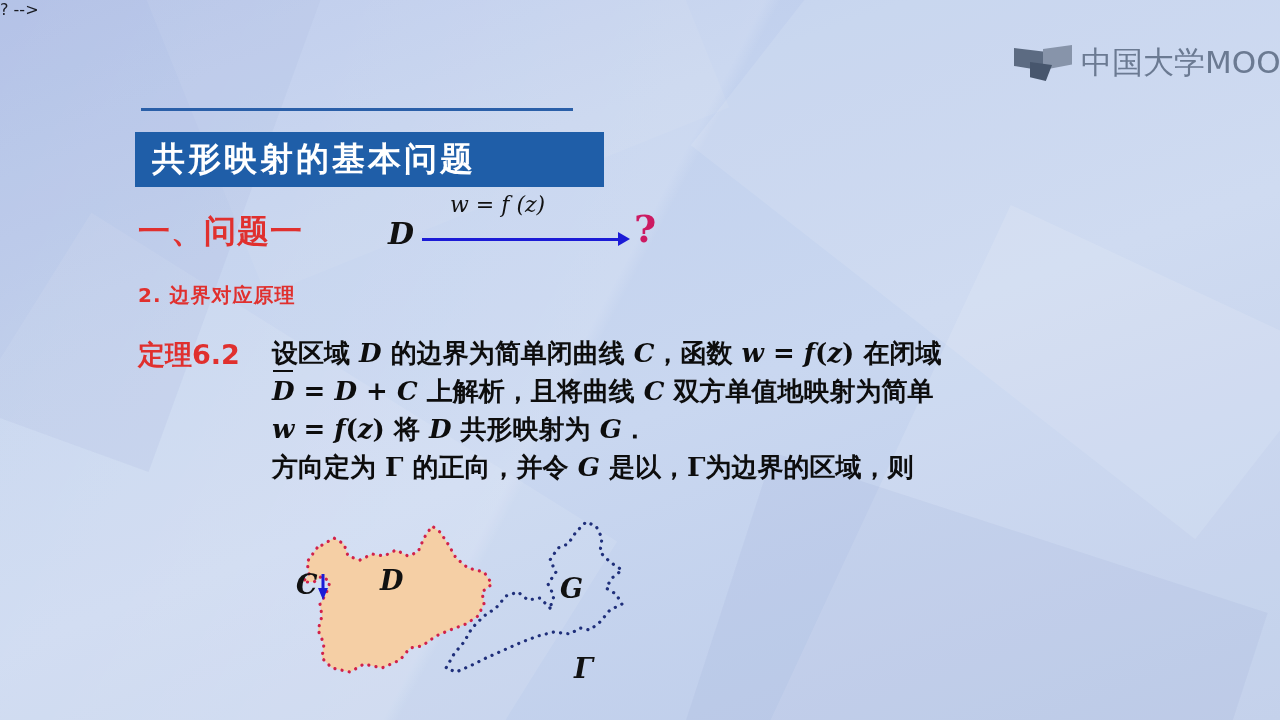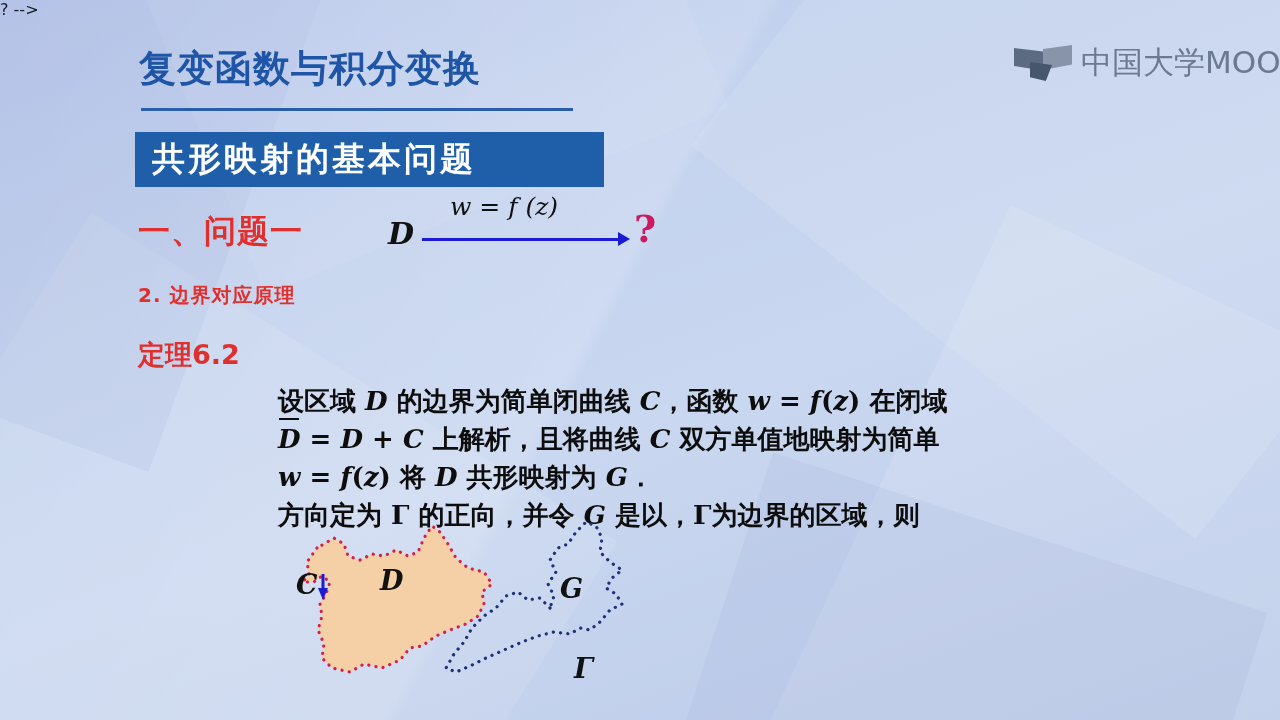--- a/index.html
+++ b/index.html
@@ -53,38 +53,38 @@
       padding-left:15px;white-space:nowrap;}
 
   
   #sec1{position:absolute;left:138px;top:210px;font-size:32px;font-weight:bold;color:#e0302e;
       letter-spacing:1px;white-space:nowrap;}
 
   
   #mapdiag{position:absolute;left:388px;top:196px;width:290px;height:62px;}
   #mapdiag .dlab{position:absolute;left:0px;top:20px;font-size:30px;font-style:italic;
       font-weight:bold;color:#111;font-family:"DejaVu Serif","Liberation Serif",serif;}
-  #mapdiag .wfz{position:absolute;left:62px;top:-4px;font-size:25px;font-style:italic;
+  #mapdiag .wfz{position:absolute;left:62px;top:-4px;font-size:22px;font-style:italic;
       color:#111;font-family:"DejaVu Serif","Liberation Serif",serif;white-space:nowrap;}
   #mapdiag .arrow{position:absolute;left:34px;top:42px;width:200px;height:3px;background:#1b1bd6;}
   #mapdiag .head{position:absolute;left:230px;top:36px;width:0;height:0;
       border-left:12px solid #1b1bd6;border-top:7px solid transparent;border-bottom:7px solid transparent;}
   #mapdiag .qm{position:absolute;left:246px;top:10px;font-size:38px;font-weight:bold;
       color:#cc1a62;font-family:"DejaVu Serif","Liberation Serif",serif;}
 
   
   #sec2{position:absolute;left:138px;top:282px;font-size:20px;font-weight:bold;color:#e0302e;
       letter-spacing:1px;white-space:nowrap;}
 
   
   #thm-label{position:absolute;left:138px;top:337px;font-size:27px;font-weight:bold;
       color:#e0302e;white-space:nowrap;}
-  #thm-body{position:absolute;left:278px;top:334px;width:800px;
+  #thm-body{position:absolute;left:272px;top:334px;width:800px;
       font-size:26px;font-weight:bold;color:#0d0d0d;line-height:38px;
-      font-family:"DejaVu Sans","Liberation Sans",sans-serif;margin-top:48px;}
+      font-family:"DejaVu Sans","Liberation Sans",sans-serif;}
   #thm-body .ln{white-space:nowrap;}
   .mi{font-family:"DejaVu Serif","Liberation Serif",serif;font-style:italic;font-weight:bold;}
   .mu{font-family:"DejaVu Serif","Liberation Serif",serif;font-weight:bold;font-style:normal;}
   .ovl{position:relative;display:inline-block;}
   .ovl::before{content:"";position:absolute;left:1px;right:2px;top:-2px;height:2px;background:#0d0d0d;}
 
   
   #regions{position:absolute;left:260px;top:512px;width:500px;height:190px;}
   #regions svg{display:block;}
   .blob-label{font-family:"DejaVu Serif","Liberation Serif",serif;font-style:italic;
@@ -106,21 +106,20 @@
   <div id="logo">
     <span class="mark">
       <span class="pgL"></span>
         <span class="pgR"></span>
         <span class="pgB"></span>
     </span>
     <span class="wordmark">中国大学MOO</span>
   </div>
 
   
-  <div id="course-title">复变函数与积分变换</div>
   <div id="title-rule"></div>
 
   
   <div id="banner">
     <span id="banner-text">共形映射的基本问题</span>
   </div>
 
   
   <div id="sec1">一、问题一</div>
 

